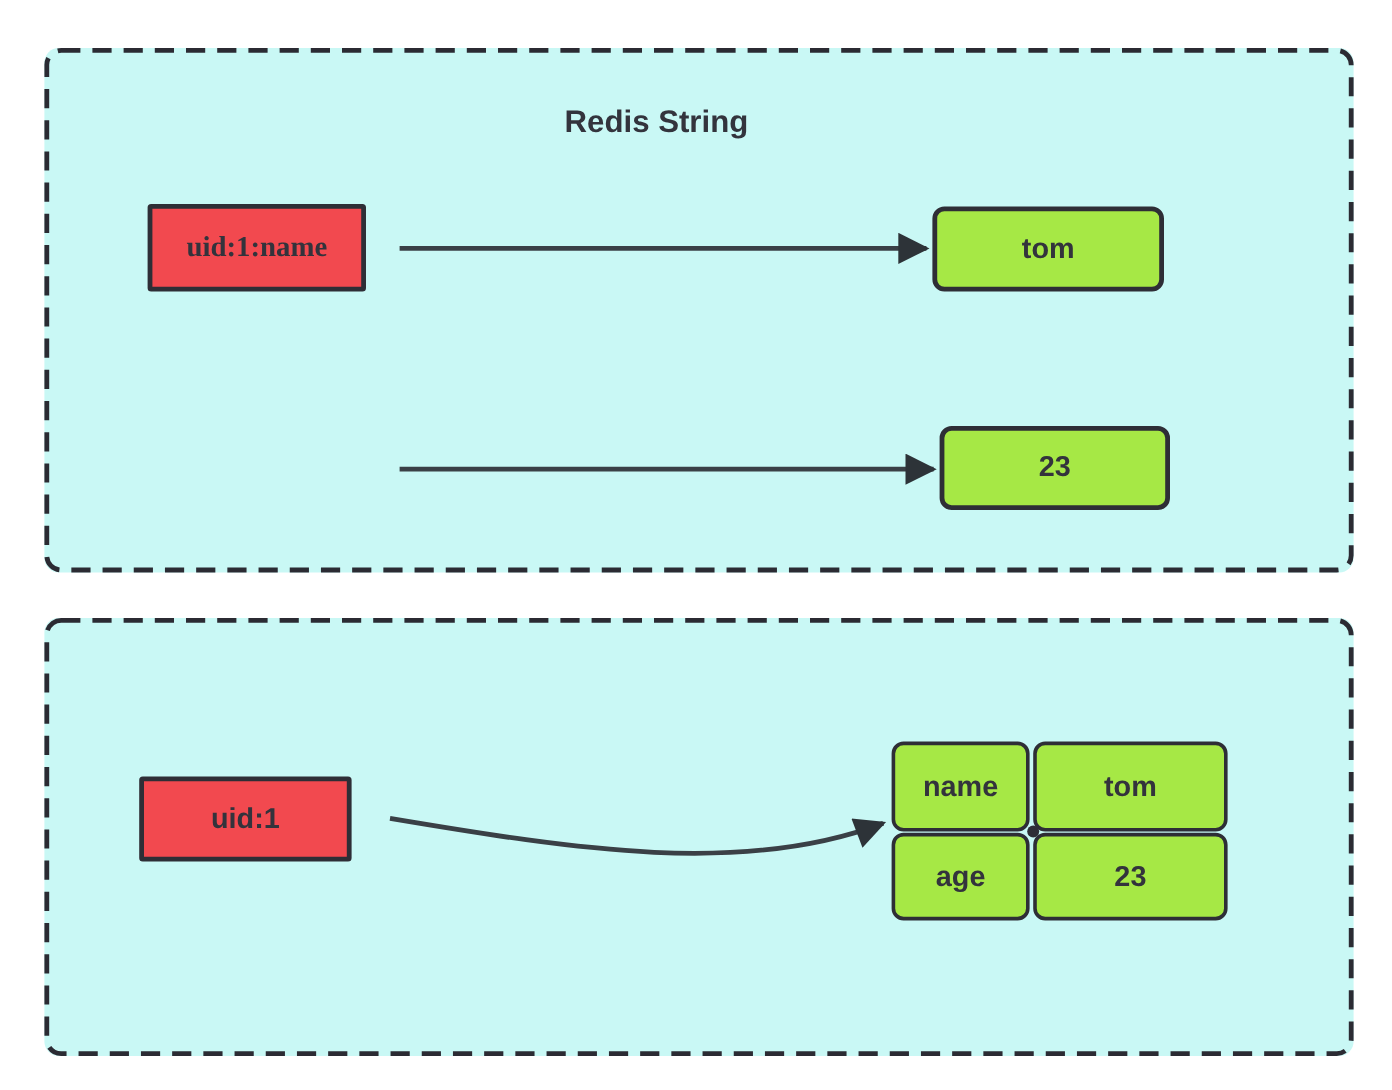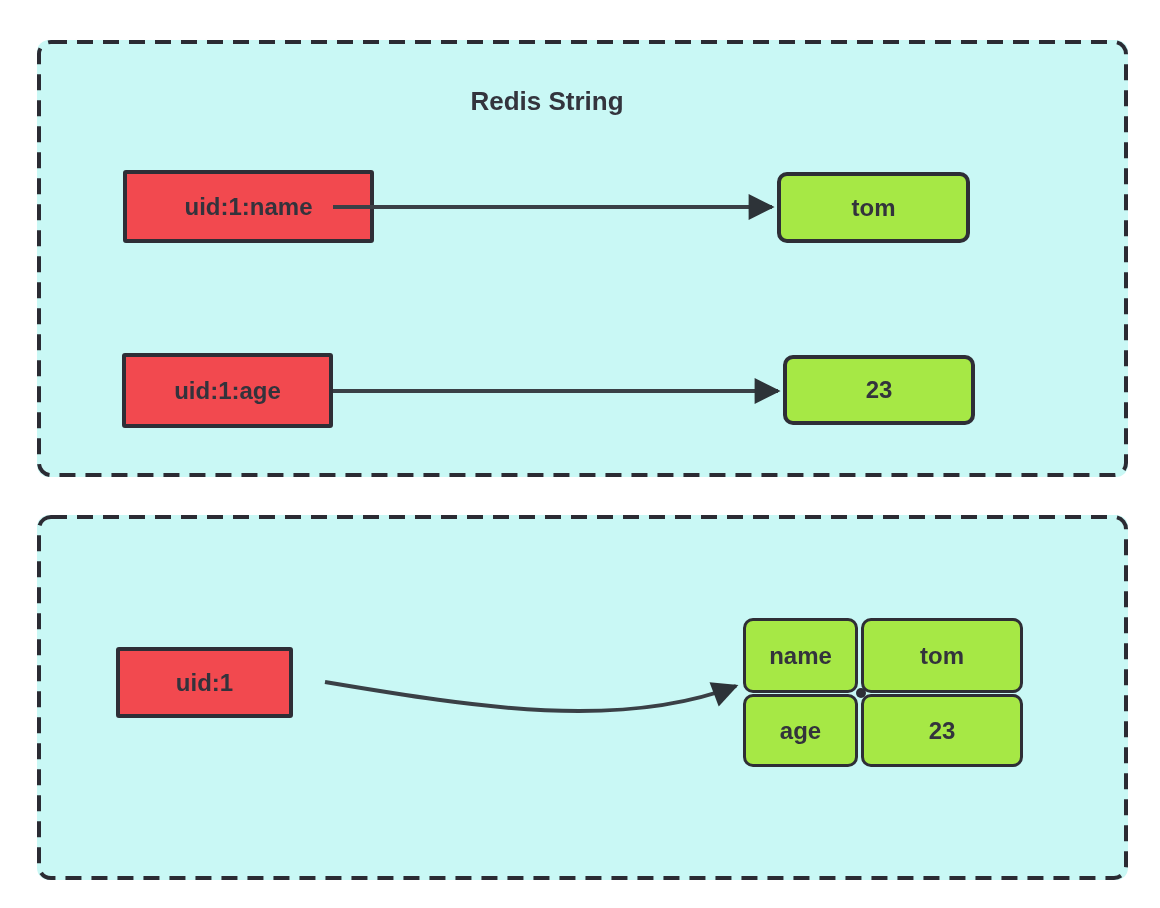--- a/index.html
+++ b/index.html
@@ -70,21 +70,21 @@
     font-size: 24px;
   }
   .hash-cell {
     background: var(--value_fill);
     border: 3px solid var(--box_border);
     border-radius: 10px;
     font-size: 24px;
   }
 
   
-  .key-uid-name  { left: 86px;  top: 130px; width: 251px; height: 73px; }
+  .key-uid-name  { left: 86px;  top: 130px; width: 182px; height: 73px; font-family: Liberation Serif, serif; }
   .val-tom       { left: 740px; top: 132px; width: 193px; height: 71px; }
   .key-uid-age   { left: 85px;  top: 313px; width: 211px; height: 75px; }
   .val-23        { left: 746px; top: 315px; width: 192px; height: 70px; }
 
   
   .key-uid       { left: 79px;  top: 132px; width: 177px; height: 71px; }
   .cell-name     { left: 706px; top: 103px; width: 115px; height: 75px; }
   .cell-tom      { left: 824px; top: 103px; width: 162px; height: 75px; }
   .cell-age      { left: 706px; top: 179px; width: 115px; height: 73px; }
   .cell-23       { left: 824px; top: 179px; width: 162px; height: 73px; }
@@ -116,21 +116,20 @@
 <body>
 
 <div class="canvas">
 
   <section class="panel panel-string">
     <div class="panel-title">Redis String</div>
 
     <div class="node key-box key-uid-name">uid:1:name</div>
     <div class="node value-box val-tom">tom</div>
 
-    <div class="node key-box key-uid-age">uid:1:age</div>
     <div class="node value-box val-23">23</div>
   </section>
 
   <section class="panel panel-hash">
 
     <div class="node key-box key-uid">uid:1</div>
 
     <div class="node hash-cell cell-name">name</div>
     <div class="node hash-cell cell-tom">tom</div>
     <div class="node hash-cell cell-age">age</div>

